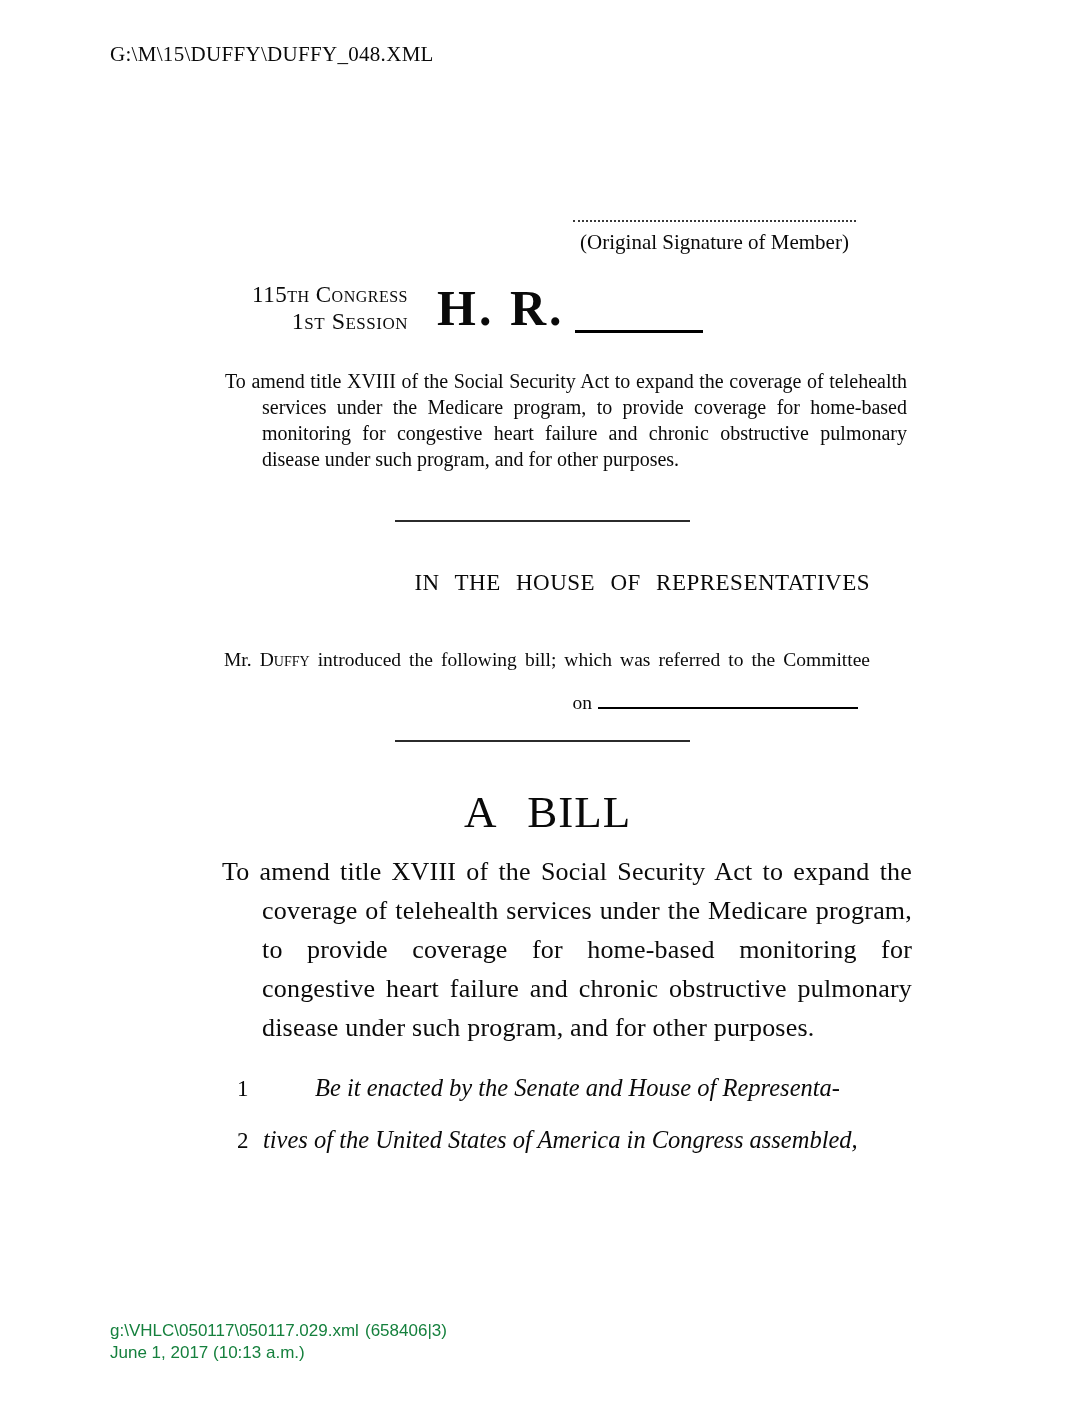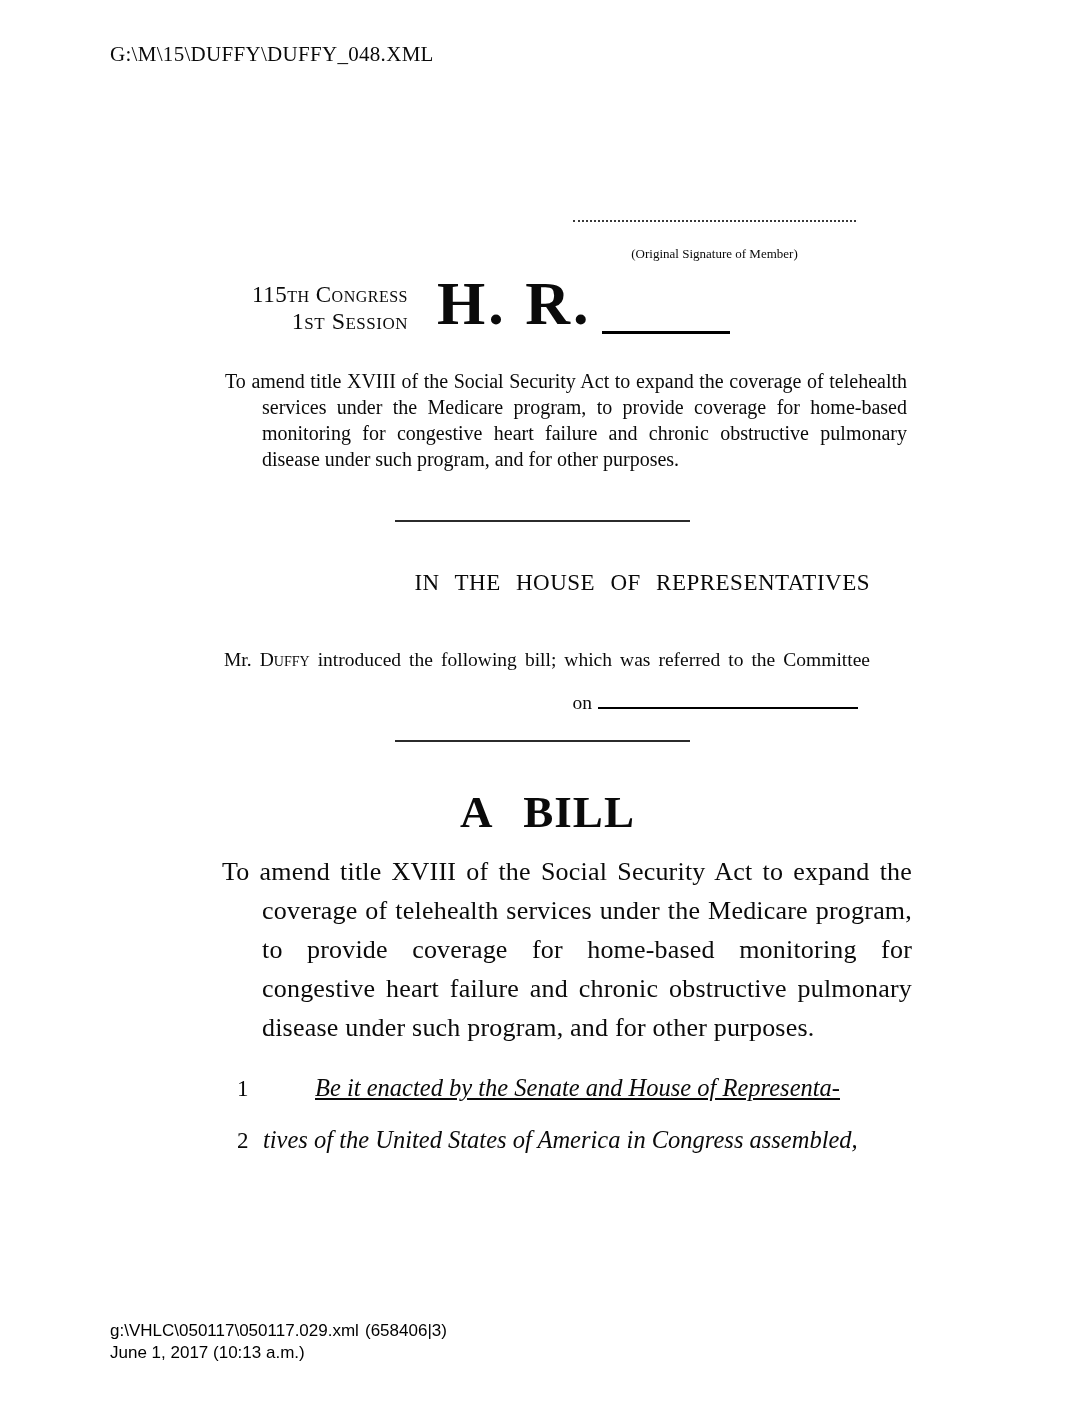--- a/index.html
+++ b/index.html
@@ -24,22 +24,22 @@
     position: absolute;
     left: 573px; top: 220px;
     width: 283px;
     text-align: center;
   }
   .dotted-line {
     border-top: 2px dotted #3a3a3a;
     height: 0;
   }
   .signature-caption {
-    margin-top: 24px;
-    font-size: 13px;
+    margin-top: 8px;
+    font-size: 21px;
   }
 
   .congress-block {
     position: absolute;
     left: 220px; top: 282px;
     width: 188px;
     text-align: right;
     line-height: 1.15;
   }
   .congress-line {
@@ -52,21 +52,21 @@
     font-size: 24px;
     letter-spacing: 0.5px;
   }
 
   .hr-block {
     position: absolute;
     left: 437px; top: 272px;
     white-space: nowrap;
   }
   .hr-text {
-    font-size: 62px;
+    font-size: 50px;
     font-weight: bold;
     letter-spacing: 3px;
     line-height: 1;
   }
   .hr-blank {
     display: inline-block;
     width: 128px;
     border-bottom: 3px solid #000;
     height: 58px;
     margin-left: 10px;
@@ -132,21 +132,21 @@
     vertical-align: baseline;
   }
 
   .bill-heading {
     position: absolute;
     left: 225px; top: 786px;
     width: 645px;
     margin: 0;
     text-align: center;
     font-size: 45px;
-    font-weight: bold;
+    font-weight: normal;
     word-spacing: 20px;
     letter-spacing: 1px;
   }
 
   .preamble {
     position: absolute;
     left: 222px; top: 852px;
     width: 650px;
     margin: 0;
     font-size: 26px;
@@ -170,29 +170,29 @@
   .line-num {
     flex: none;
     width: 26px;
     font-size: 23px;
   }
   .line-text {
     font-style: italic;
     font-size: 24.5px;
     white-space: nowrap;
   }
-  .line-text.first-indent { padding-left: 52px; text-decoration: underline; }
+  .line-text.first-indent { padding-left: 52px; }
 
   .footer {
     position: absolute;
     left: 110px; top: 1320px;
     font-family: "Liberation Sans", "DejaVu Sans", sans-serif;
     font-size: 17px;
     line-height: 22px;
-    color: #000000;
+    color: #15803d;
   }
   .footer-path {
     display: inline-block;
     min-width: 255px;
   }
 </style>
 </head>
 <body>
 
 <div class="page">

